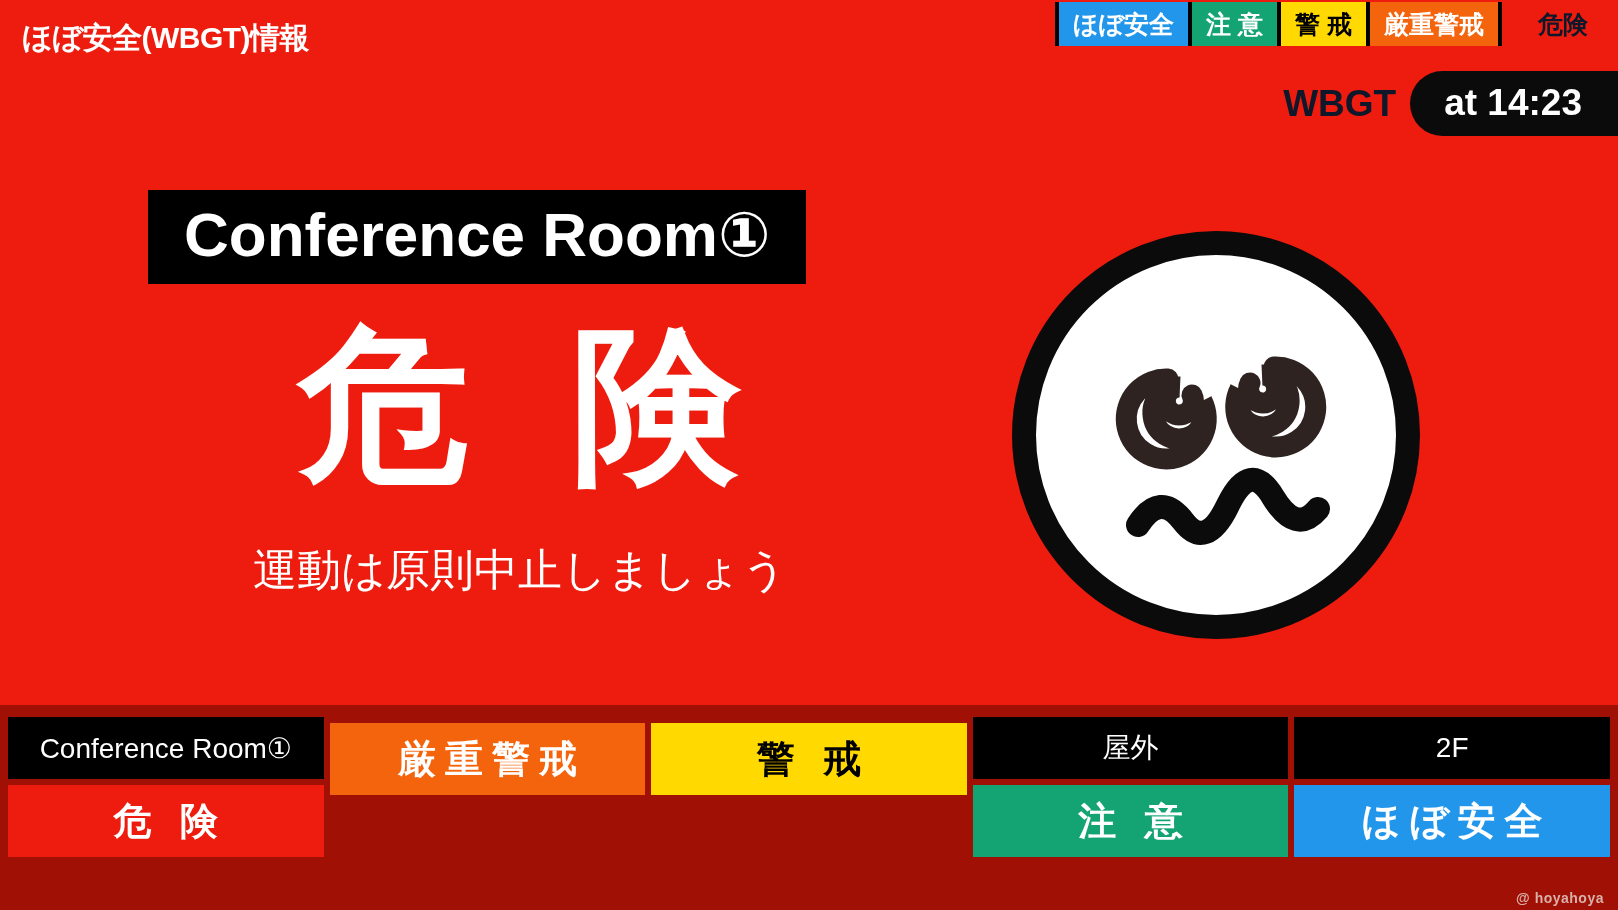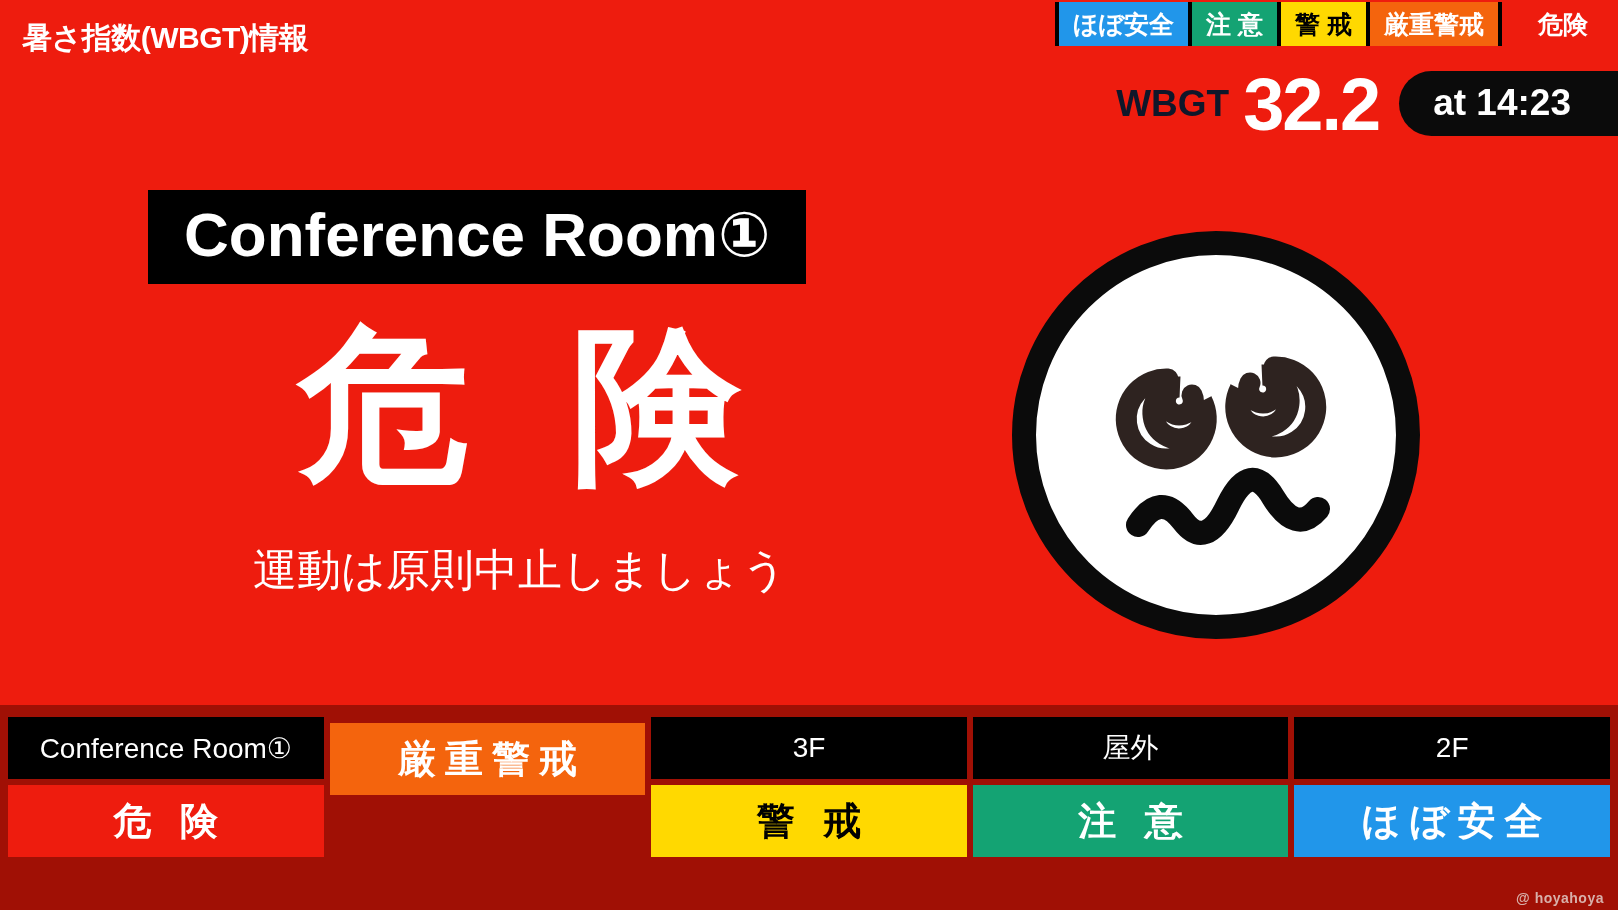--- a/index.html
+++ b/index.html
@@ -43,21 +43,21 @@
     margin-right:14px;line-height:1;
   }
   #wbgt-value{
     font-size:74px;font-weight:700;color:#ffffff;line-height:1;
     letter-spacing:-2px;margin-right:20px;position:relative;top:2px;
   }
   #wbgt-time{
     background:#0b0b0b;color:#ffffff;
     font-size:37px;font-weight:700;line-height:1;
     border-radius:40px 0 0 40px;
-    padding:13px 47px 15px 34px;
+    padding:13px 36px 15px 34px;
     white-space:nowrap;
   }
 
   
   #main{position:absolute;left:0;top:150px;width:1618px;height:555px;}
   #room-banner{
     position:absolute;left:148px;top:40px;
     background:#000000;color:#ffffff;
     font-size:62px;font-weight:700;
     padding:12px 36px 16px 36px;
@@ -108,33 +108,32 @@
     font-size:14px;font-weight:700;color:#d8b0aa;
     letter-spacing:0.5px;white-space:nowrap;margin-top:20px;
   }
 </style>
 </head>
 <body>
 
 <div id="stage" style="background: rgb(238, 28, 14);">
 
   <div id="topbar">
-    <div id="page-title">暑さ指数(WBGT)情報</div>
+    <div id="page-title">ほぼ安全(WBGT)情報</div>
     <div id="legend">
         <div class="legend-item" style="background: rgb(33, 150, 234); color: rgb(255, 255, 255);">ほぼ安全</div>
         <div class="legend-item" style="background: rgb(20, 163, 115); color: rgb(255, 255, 255);">注 意</div>
         <div class="legend-item" style="background: rgb(255, 217, 0); color: rgb(0, 0, 0);">警 戒</div>
         <div class="legend-item" style="background: rgb(244, 100, 13); color: rgb(255, 255, 255);">厳重警戒</div>
-        <div class="legend-item plain" style="color: #ffffff;">危険</div>
+        <div class="legend-item plain" style="color: #0f172a;">危険</div>
       </div>
   </div>
 
   <div id="wbgt-row">
     <span id="wbgt-label">WBGT</span>
-    <span id="wbgt-value">32.2</span>
     <span id="wbgt-time">at 14:23</span>
   </div>
 
   <div id="main">
     <div id="room-banner">Conference Room①</div>
     <div id="level-big">危 険</div>
     <div id="level-advice">運動は原則中止しましょう</div>
 
     <div id="face">
       <svg viewBox="0 0 416 416" width="416" height="416" aria-hidden="true">
@@ -158,21 +157,20 @@
   <div id="bottom">
     <div id="table">
         <div class="col">
           <div class="col-head">Conference Room①</div>
           <div class="col-status" style="background: rgb(238, 28, 14); color: rgb(255, 255, 255);">危 険</div>
         </div>
         <div class="col">
           <div class="col-status" style="background: rgb(244, 100, 13); color: rgb(255, 255, 255);">厳重警戒</div>
         </div>
         <div class="col">
-          <div class="col-head">3F</div>
           <div class="col-status" style="background: rgb(255, 217, 0); color: rgb(0, 0, 0);">警 戒</div>
         </div>
         <div class="col">
           <div class="col-head">屋外</div>
           <div class="col-status" style="background: rgb(20, 163, 115); color: rgb(255, 255, 255);">注 意</div>
         </div>
         <div class="col">
           <div class="col-head">2F</div>
           <div class="col-status" style="background: rgb(33, 150, 234); color: rgb(255, 255, 255);">ほぼ安全</div>
         </div>

